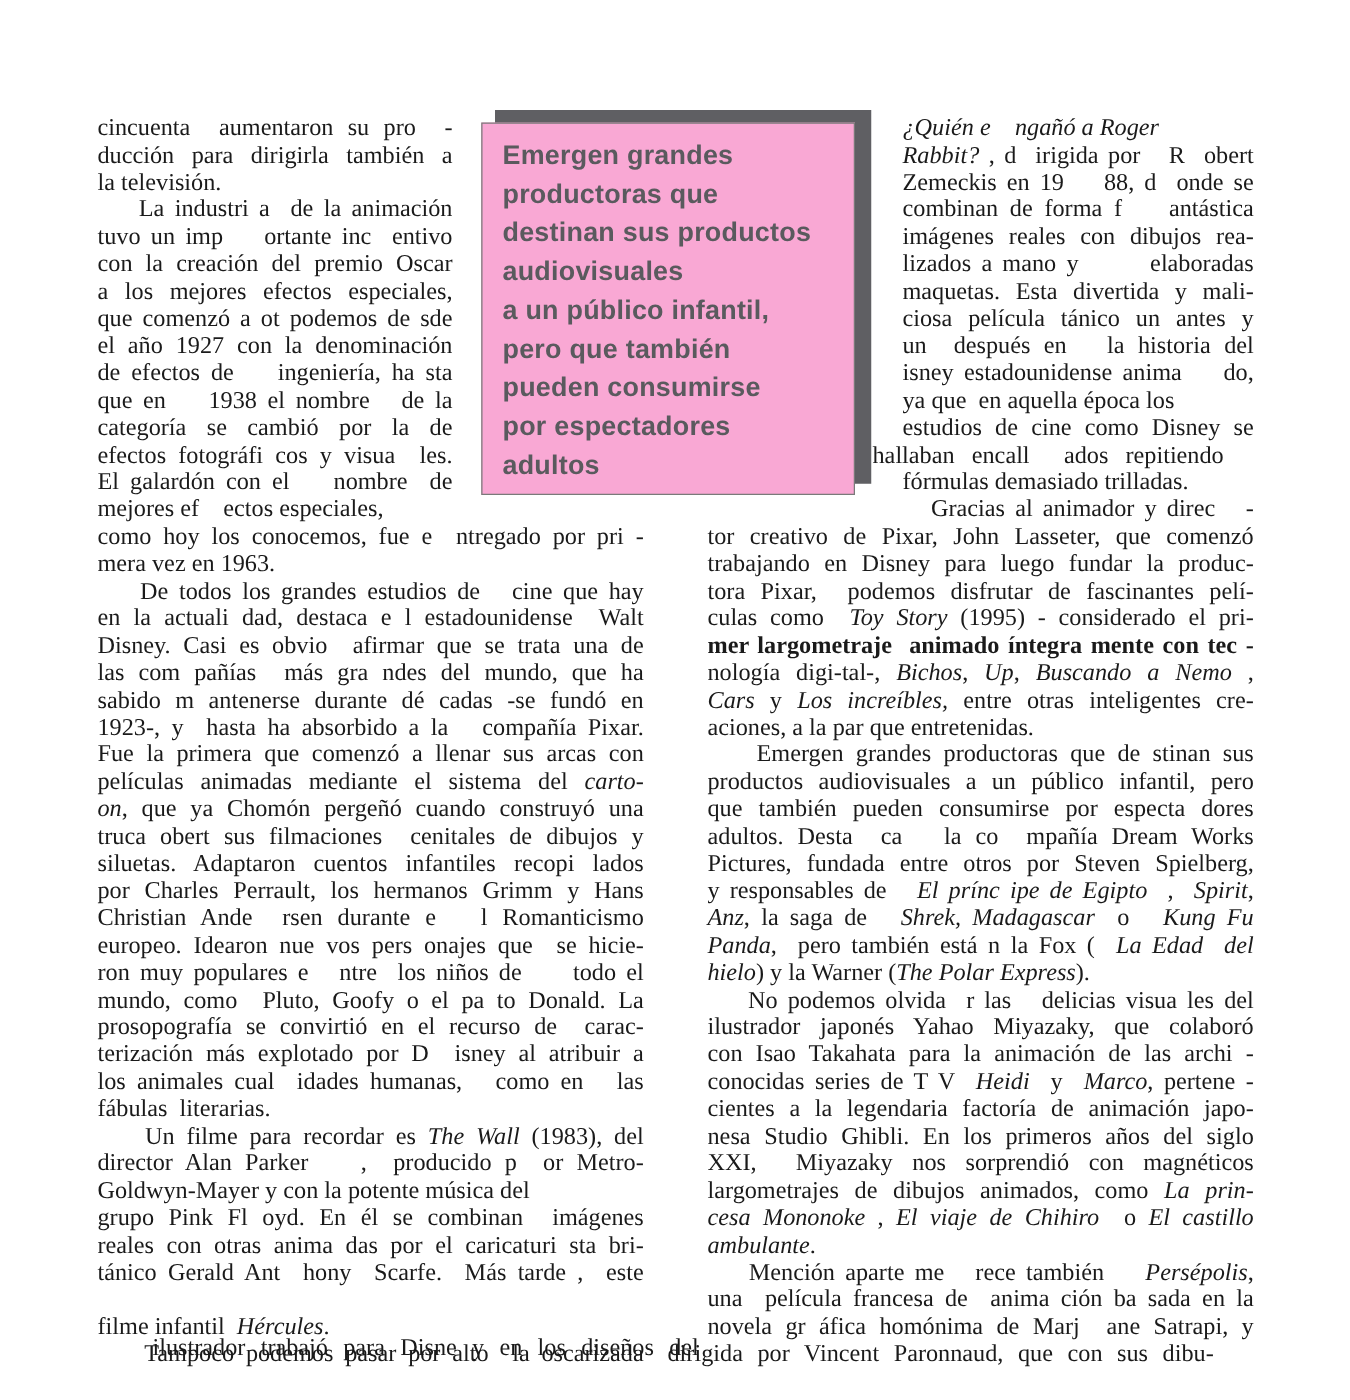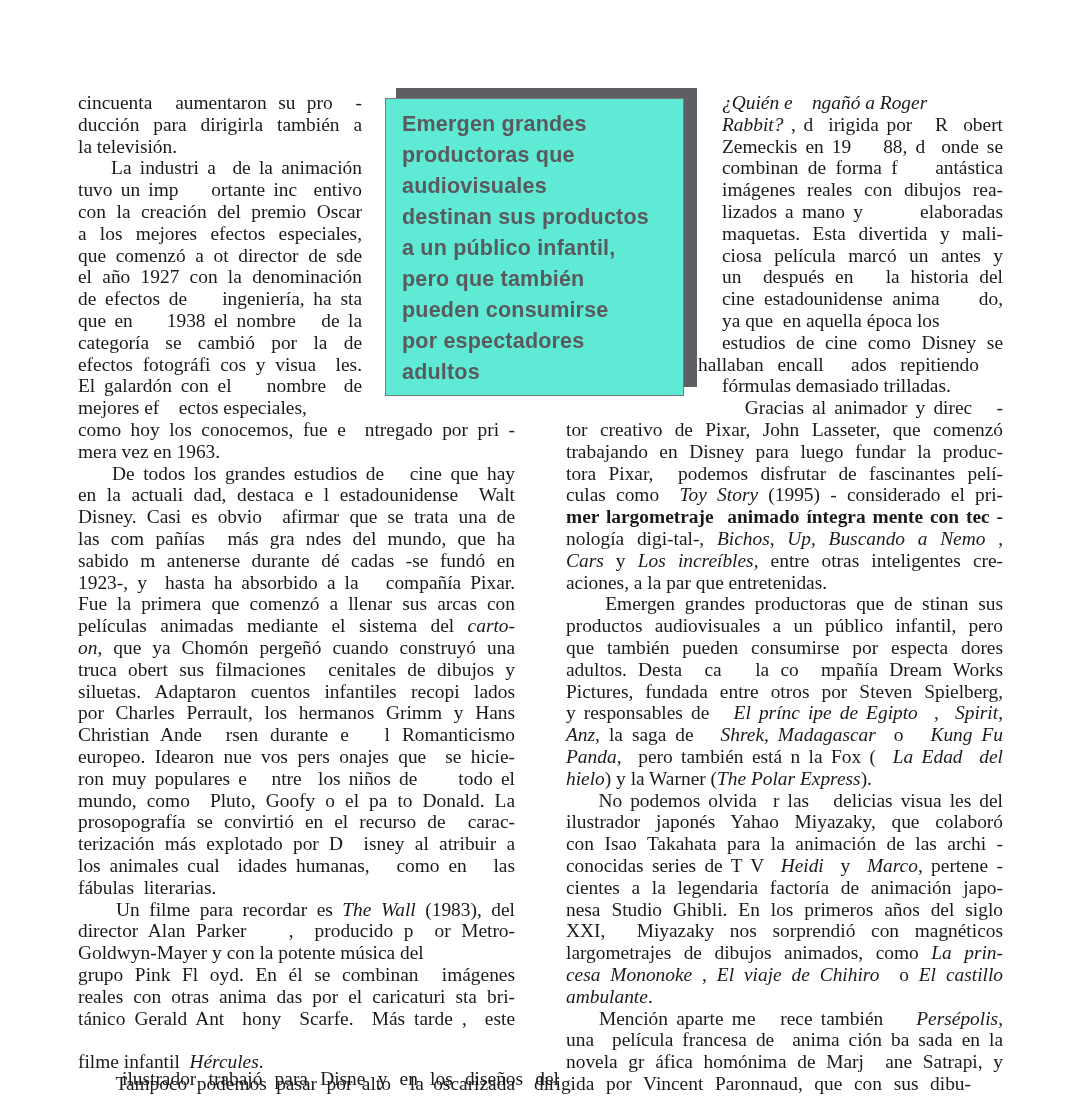--- a/index.html
+++ b/index.html
@@ -2,38 +2,38 @@
 <html><head>
 <meta charset="utf-8">
 <style>
   html, body { margin:0; padding:0; background:#ffffff; }
   body { width:1080px; height:1120px; position:relative; overflow:hidden;
          font-family:"Liberation Serif", "DejaVu Serif", serif; color:#1a1a1a; }
   .line { position:absolute; font-size:19.4px; line-height:21.8px; white-space:pre; }
   .just { text-align:justify; text-align-last:justify; }
   .line i { font-style:italic; }
   #pull-shadow { position:absolute; left:396px; top:88px; width:301px; height:299px; background:#5f5f63; }
-  #pull-box { position:absolute; left:385px; top:98px; width:299px; height:298px; background:#5eead4;
+  #pull-box { position:absolute; left:385px; top:98px; width:299px; height:298px; background:#f9a8d4;
               border:1.5px solid #7a7a7a; box-sizing:border-box; }
   #pull-text { position:absolute; left:16px; top:10px; font-family:"Liberation Sans","DejaVu Sans",sans-serif;
                font-weight:bold; font-size:21.5px; line-height:31px; color:#5a5a5e; white-space:pre; letter-spacing:0.2px; }
 </style>
 </head>
 <body>
 
 <div id="page">
   <div id="left-col">
       <div class="line just" style="top: 92px; left: 78px; width: 284px;"><span>cincuenta  aumentaron su pro  -</span></div>
       <div class="line just" style="top: 113.8px; left: 78px; width: 284px;"><span>ducción para dirigirla también a</span></div>
       <div class="line" style="top: 135.6px; left: 78px; width: 284px;"><span>la televisión.</span></div>
       <div class="line just" style="top: 157.4px; left: 78px; width: 284px;"><span>    La industri a  de la animación</span></div>
       <div class="line just" style="top: 179.2px; left: 78px; width: 284px;"><span>tuvo un imp    ortante inc  entivo</span></div>
       <div class="line just" style="top: 201px; left: 78px; width: 284px;"><span>con la creación del premio Oscar</span></div>
       <div class="line just" style="top: 222.8px; left: 78px; width: 284px;"><span>a los mejores efectos especiales,</span></div>
-      <div class="line just" style="top: 244.6px; left: 78px; width: 284px;"><span>que comenzó a ot director de sde</span></div>
+      <div class="line just" style="top: 244.6px; left: 78px; width: 284px;"><span>que comenzó a ot podemos de sde</span></div>
       <div class="line just" style="top: 266.4px; left: 78px; width: 284px;"><span>el año 1927 con la denominación</span></div>
       <div class="line just" style="top: 288.2px; left: 78px; width: 284px;"><span>de efectos de    ingeniería, ha sta</span></div>
       <div class="line just" style="top: 310px; left: 78px; width: 284px;"><span>que en    1938 el nombre   de la</span></div>
       <div class="line just" style="top: 331.8px; left: 78px; width: 284px;"><span>categoría se cambió por la de</span></div>
       <div class="line just" style="top: 353.6px; left: 78px; width: 284px;"><span>efectos fotográfi cos y visua  les.</span></div>
       <div class="line just" style="top: 375.4px; left: 78px; width: 284px;"><span>El galardón con el    nombre  de</span></div>
       <div class="line" style="top: 397.2px; left: 78px; width: 284px;"><span>mejores ef    ectos especiales,</span></div>
       <div class="line just" style="top: 419px; left: 78px; width: 437px;"><span>como hoy los conocemos, fue e  ntregado por pri -</span></div>
       <div class="line" style="top: 440.8px; left: 78px; width: 437px;"><span>mera vez en 1963.</span></div>
       <div class="line just" style="top: 462.6px; left: 78px; width: 437px;"><span>    De todos los grandes estudios de   cine que hay</span></div>
@@ -67,23 +67,23 @@
       <div class="line just" style="top: 1073px; left: 78px; width: 437px;"><span>    Tampoco podemos pasar por alto  la oscarizada</span></div>
     </div>
   <div id="right-col">
       <div class="line" style="top: 92px; left: 722px; width: 281px;"><i>¿Quién e    ngañó a Roger</i></div>
       <div class="line just" style="top: 113.8px; left: 722px; width: 281px;"><i>Rabbit?</i><span> , d  irigida por   R  obert</span></div>
       <div class="line just" style="top: 135.6px; left: 722px; width: 281px;"><span>Zemeckis en 19    88, d  onde se</span></div>
       <div class="line just" style="top: 157.4px; left: 722px; width: 281px;"><span>combinan de forma f    antástica</span></div>
       <div class="line just" style="top: 179.2px; left: 722px; width: 281px;"><span>imágenes reales con dibujos rea-</span></div>
       <div class="line just" style="top: 201px; left: 722px; width: 281px;"><span>lizados a mano y       elaboradas</span></div>
       <div class="line just" style="top: 222.8px; left: 722px; width: 281px;"><span>maquetas. Esta divertida y mali-</span></div>
-      <div class="line just" style="top: 244.6px; left: 722px; width: 281px;"><span>ciosa película marcó un antes y</span></div>
+      <div class="line just" style="top: 244.6px; left: 722px; width: 281px;"><span>ciosa película tánico un antes y</span></div>
       <div class="line just" style="top: 266.4px; left: 722px; width: 281px;"><span>un  después en   la historia del</span></div>
-      <div class="line just" style="top: 288.2px; left: 722px; width: 281px;"><span>cine estadounidense anima    do,</span></div>
+      <div class="line just" style="top: 288.2px; left: 722px; width: 281px;"><span>isney estadounidense anima    do,</span></div>
       <div class="line" style="top: 310px; left: 722px; width: 281px;"><span>ya que  en aquella época los</span></div>
       <div class="line just" style="top: 331.8px; left: 722px; width: 281px;"><span>estudios de cine como Disney se</span></div>
       <div class="line just" style="top: 353.6px; left: 698px; width: 281px;"><span>hallaban encall  ados repitiendo</span></div>
       <div class="line" style="top: 375.4px; left: 722px; width: 281px;"><span>fórmulas demasiado trilladas.</span></div>
       <div class="line just" style="top: 397.2px; left: 566px; width: 437px;"><span>                      Gracias al animador y direc   -</span></div>
       <div class="line just" style="top: 419px; left: 566px; width: 437px;"><span>tor creativo de Pixar, John Lasseter, que comenzó</span></div>
       <div class="line just" style="top: 440.8px; left: 566px; width: 437px;"><span>trabajando en Disney para luego fundar la produc-</span></div>
       <div class="line just" style="top: 462.6px; left: 566px; width: 437px;"><span>tora Pixar,  podemos disfrutar de fascinantes pelí-</span></div>
       <div class="line just" style="top: 484.4px; left: 566px; width: 437px;"><span>culas como  </span><i>Toy Story</i><span> (1995) - considerado el pri-</span></div>
       <div class="line just" style="top: 506.2px; left: 566px; width: 437px; font-weight: bold;"><span>mer largometraje  animado íntegra mente con tec -</span></div>
@@ -109,15 +109,15 @@
       <div class="line just" style="top: 942.2px; left: 566px; width: 437px;"><span>largometrajes de dibujos animados, como </span><i>La prin-</i></div>
       <div class="line just" style="top: 964px; left: 566px; width: 437px;"><i>cesa Mononoke</i><span> , </span><i>El viaje de Chihiro</i><span>  o </span><i>El castillo</i></div>
       <div class="line" style="top: 985.8px; left: 566px; width: 437px;"><i>ambulante</i><span>.</span></div>
       <div class="line just" style="top: 1007.6px; left: 566px; width: 437px;"><span>    Mención aparte me   rece también    </span><i>Persépolis</i><span>,</span></div>
       <div class="line just" style="top: 1029.4px; left: 566px; width: 437px;"><span>una  película francesa de  anima ción ba sada en la</span></div>
       <div class="line just" style="top: 1051.2px; left: 566px; width: 437px;"><span>novela gr áfica homónima de Marj  ane Satrapi, y</span></div>
       <div class="line just" style="top: 1073px; left: 534px; width: 437px;"><span>dirigida por Vincent Paronnaud, que con sus dibu-</span></div>
     </div>
   <div id="pull-shadow"></div>
   <div id="pull-box">
-    <div id="pull-text"><div>Emergen grandes</div><div>productoras que</div><div>audiovisuales</div><div>destinan sus productos</div><div>a un público infantil,</div><div>pero que también</div><div>pueden consumirse</div><div>por espectadores</div><div>adultos</div></div>
+    <div id="pull-text"><div>Emergen grandes</div><div>productoras que</div><div>destinan sus productos</div><div>audiovisuales</div><div>a un público infantil,</div><div>pero que también</div><div>pueden consumirse</div><div>por espectadores</div><div>adultos</div></div>
   </div>
 </div>
 
 </body></html>

